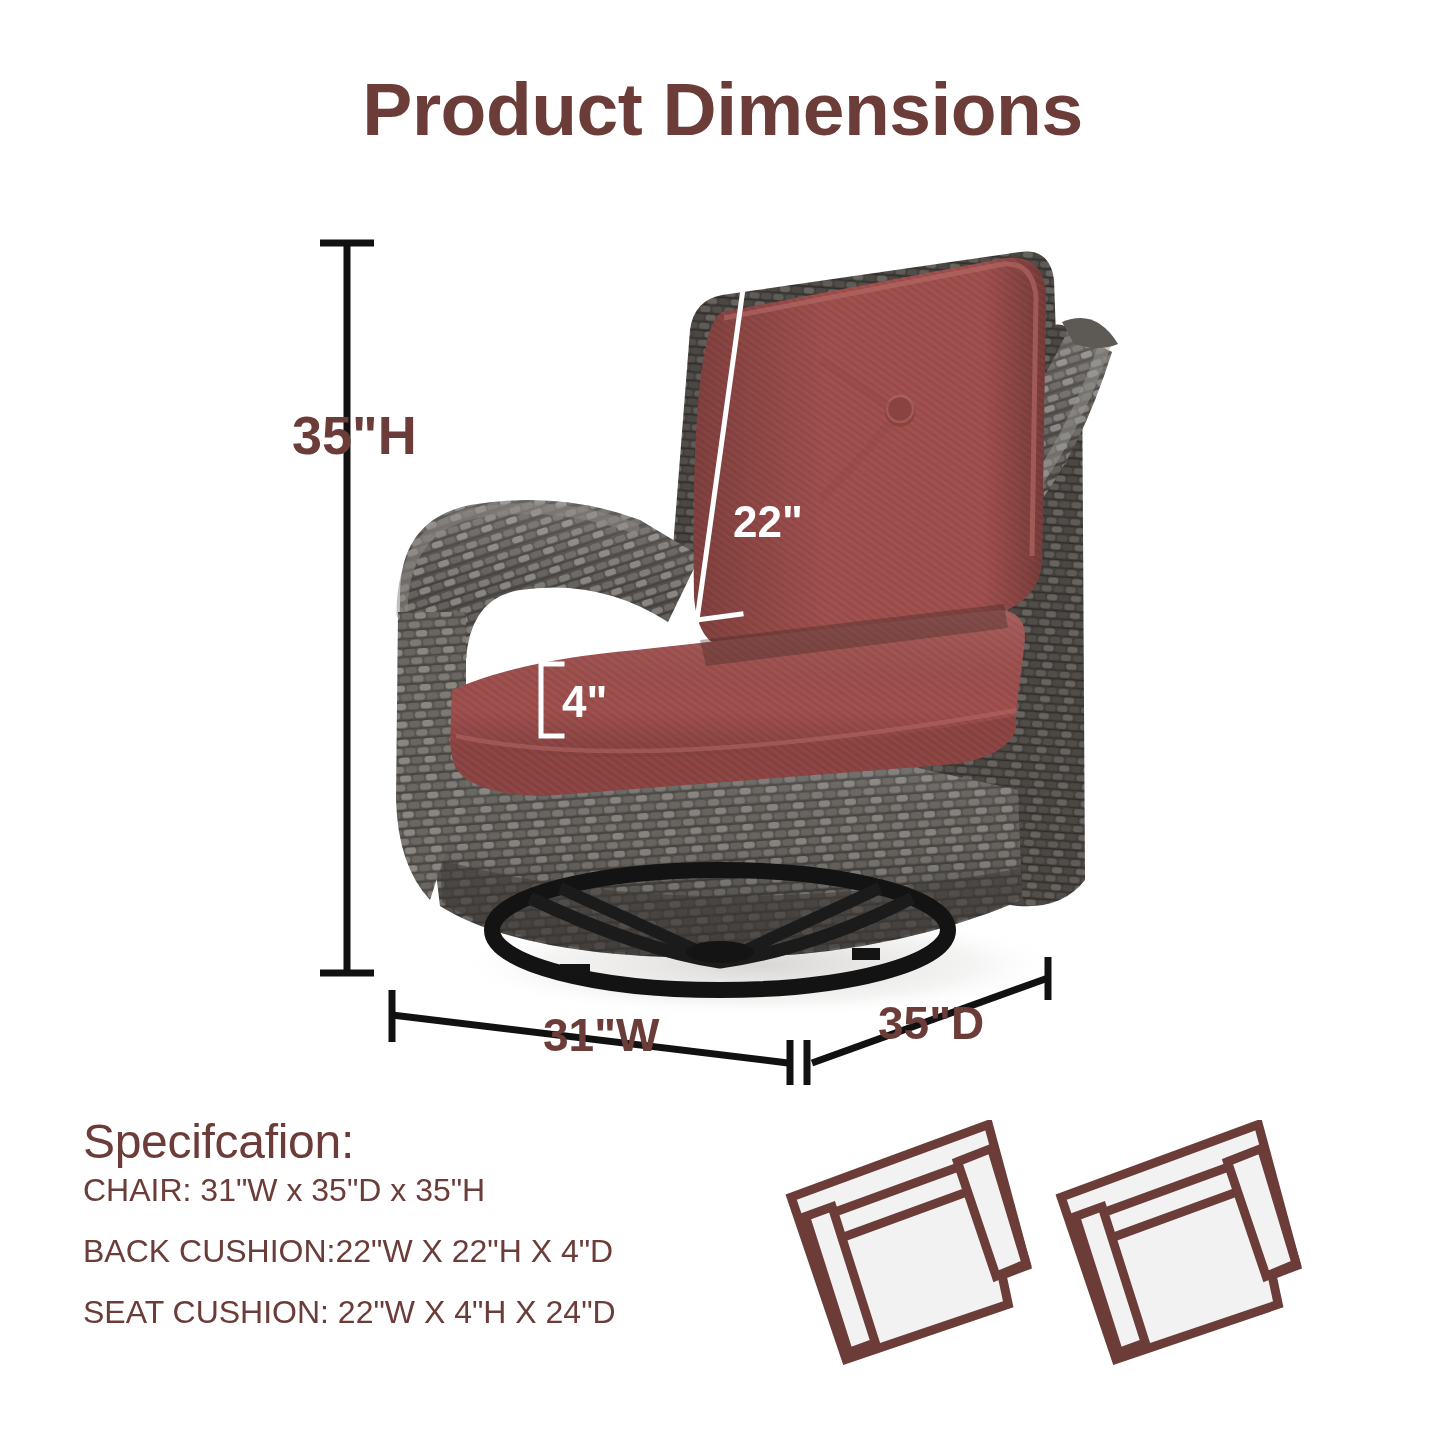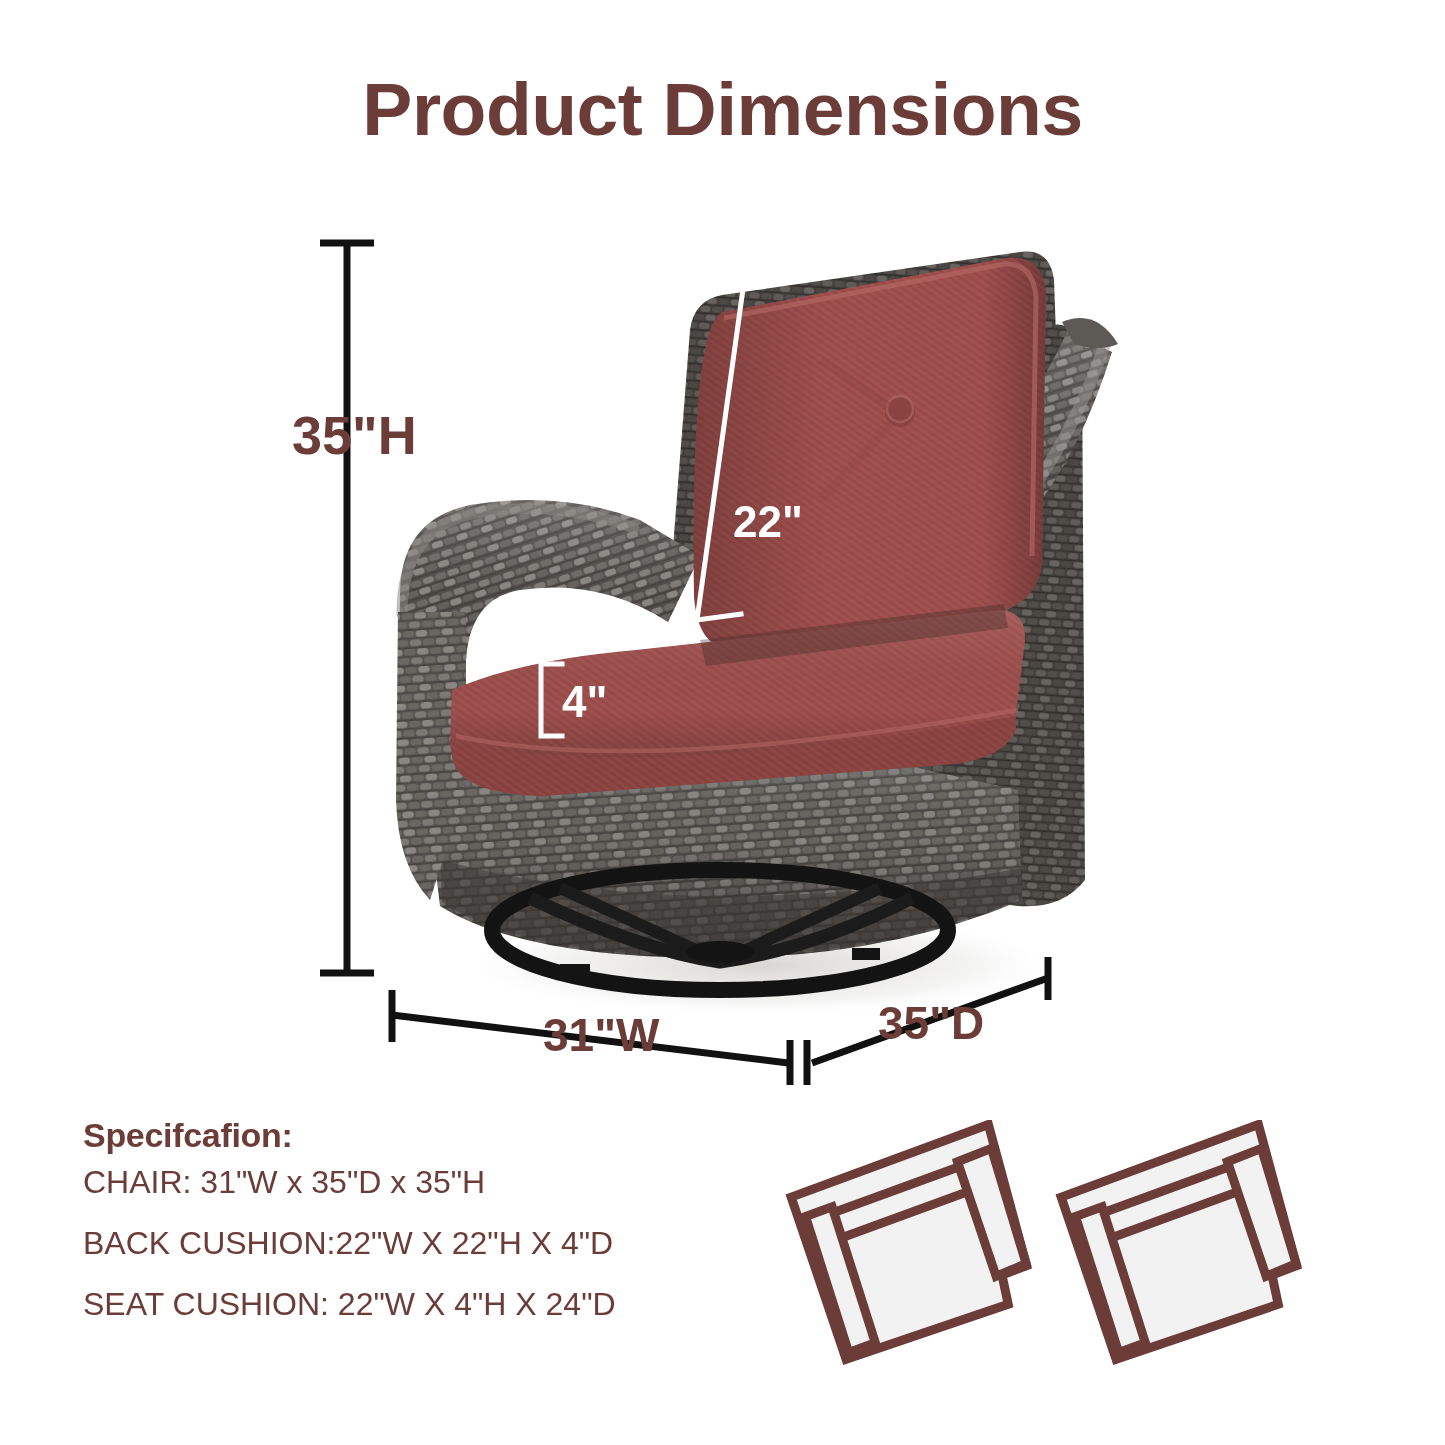--- a/index.html
+++ b/index.html
@@ -54,24 +54,24 @@
   #label-4   { left: 562px; top: 680px;  font-size: 44px; }
 
   
   #spec {
     position: absolute;
     left: 83px; top: 1118px;
     width: 700px;
     color: #6b3c38;
   }
   #spec-heading {
-    font-size: 34px;
-    font-weight: bold;
-    line-height: 1;
-    margin-bottom: 14px;
+    font-size: 48px;
+    font-weight: normal;
+    line-height: 1;
+    margin-bottom: 8px;
     letter-spacing: -0.3px;
   }
   .spec-line {
     font-size: 32px;
     line-height: 1;
     margin-bottom: 29px;
     letter-spacing: 0px;
   }
   .spec-line:last-child { margin-bottom: 0; }
 

